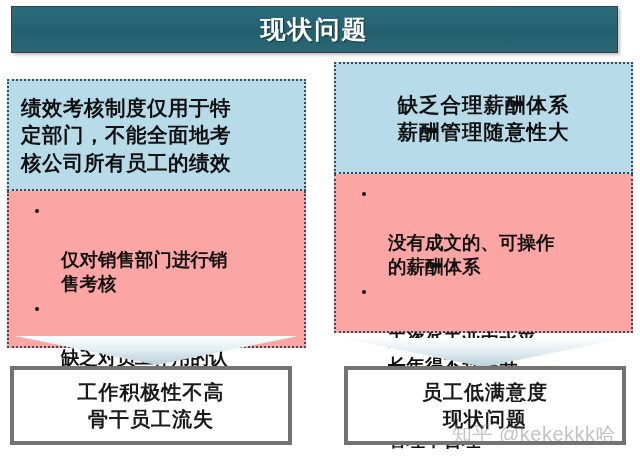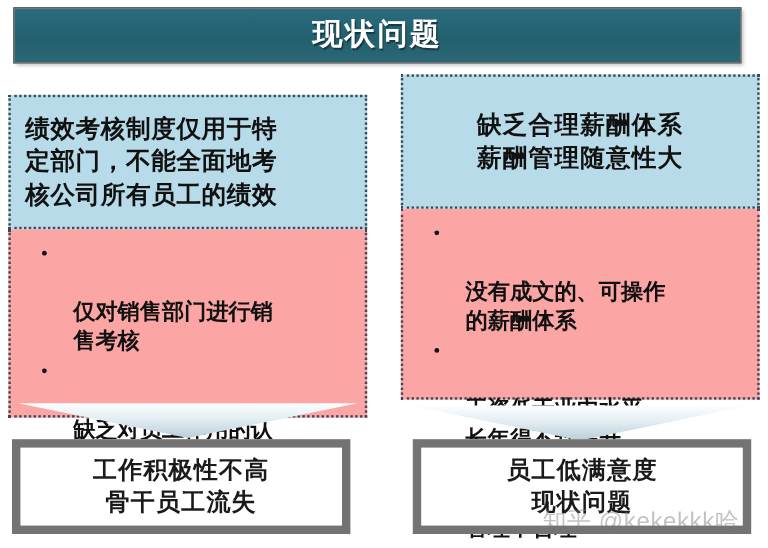--- a/index.html
+++ b/index.html
@@ -128,21 +128,21 @@
   .arrow.right { left: 334px; top: 336px; }
   .arrow svg { display: block; width: 100%; height: 100%; }
 
   
   .result-box {
     position: absolute;
     top: 366px;
     width: 282px;
     height: 79px;
     background: #ffffff;
-    border: 7px solid #737373;
+    border: 4px solid #737373;
     box-sizing: border-box;
     display: flex;
     align-items: center;
     justify-content: center;
   }
   .result-box.left  { left: 10px; }
   .result-box.right { left: 344px; }
   .result-text {
     font-size: 20px;
     font-weight: bold;

